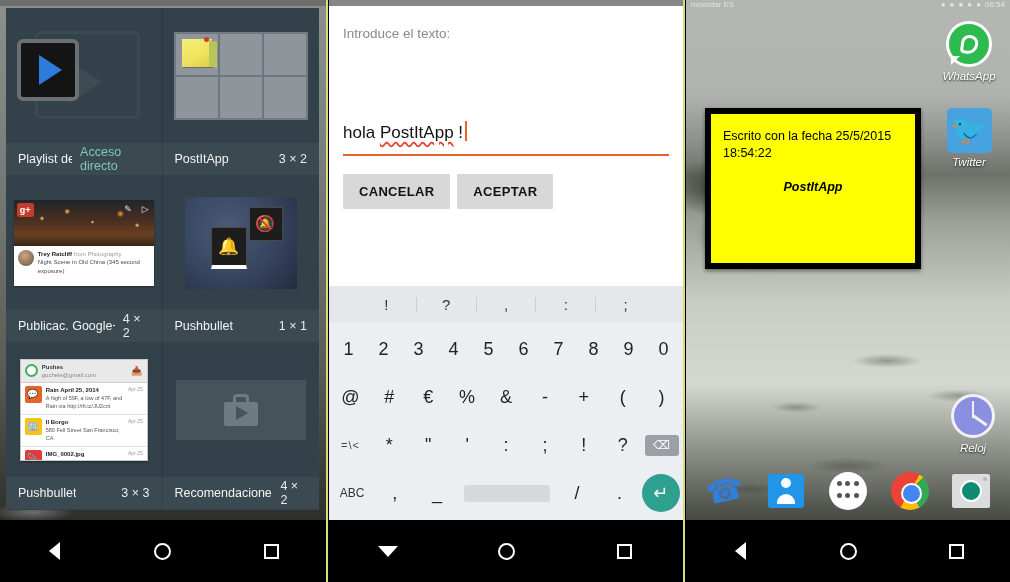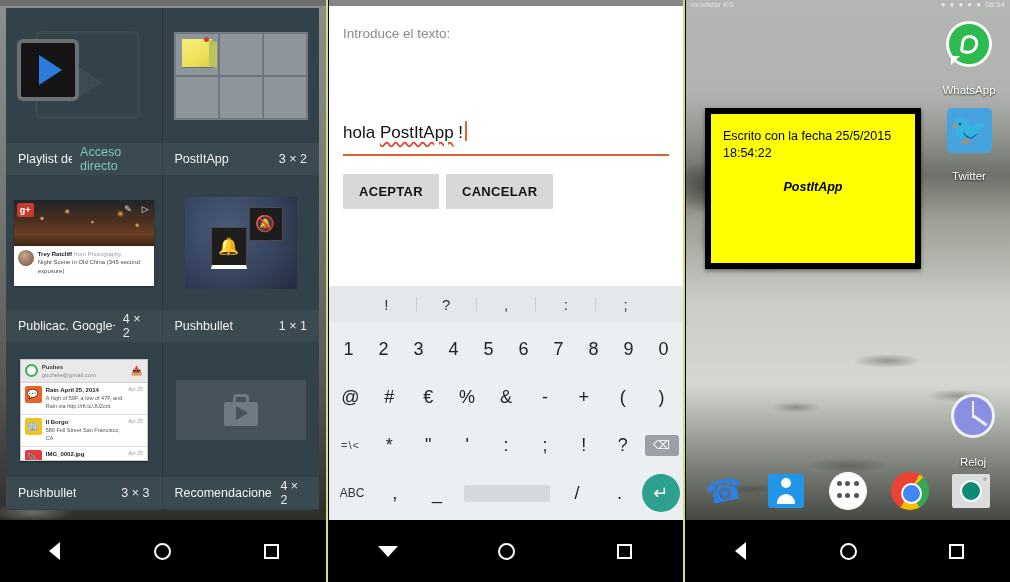--- a/index.html
+++ b/index.html
@@ -292,22 +292,23 @@
     box-shadow: 0 2px 4px rgba(0,0,0,.45);
   }
   .hs-note .nt-title { font-size: 12.5px; font-weight: bold; text-align: center; margin-bottom: 11px; }
   .hs-note .nt-body { font-size: 12.5px; line-height: 1.35; }
   .hs-note .nt-sig { font-size: 12.5px; font-style: italic; font-weight: bold;
     text-align: center; margin-top: 18px; }
 
   .hs-app { position: absolute; width: 74px; text-align: center; }
   .hs-app .ic-wrap { height: 52px; display: flex; align-items: center; justify-content: center; }
   .hs-app .lbl {
-    font-size: 11.5px; color: #fff; margin-top: 14px;
+    font-size: 11.5px; color: #fff; margin-top: 0;
     text-shadow: 0 1px 2px rgba(0,0,0,.85);
+    font-style: italic;
   }
   #app-whatsapp { right: 4px; top: 18px; }
   #app-twitter  { right: 4px; top: 104px; }
   #app-reloj    { right: 0; top: 390px; }
 
   .ico-whatsapp {
     width: 46px; height: 46px; border-radius: 50%;
     background: #2dba4e; border: 3px solid #fff;
     display: flex; align-items: center; justify-content: center;
     position: relative;
@@ -551,22 +552,22 @@
       <div class="kp-label">Introduce el texto:</div>
 
       <div class="kp-inputwrap">
         <div class="kp-text">
           <span>hola </span><span class="kp-misspell">PostItApp</span><span> !</span><span class="kp-caret"></span>
         </div>
         <div class="kp-underline"></div>
       </div>
 
       <div class="kp-buttons">
+        <button class="kp-btn">CANCELAR</button>
         <button class="kp-btn">ACEPTAR</button>
-        <button class="kp-btn">CANCELAR</button>
       </div>
     </div>
 
     <div class="kb">
       <div class="kb-suggest">
         <div class="kb-sug">!</div>
         <div class="kb-sug">?</div>
         <div class="kb-sug">,</div>
         <div class="kb-sug">:</div>
         <div class="kb-sug">;</div>

